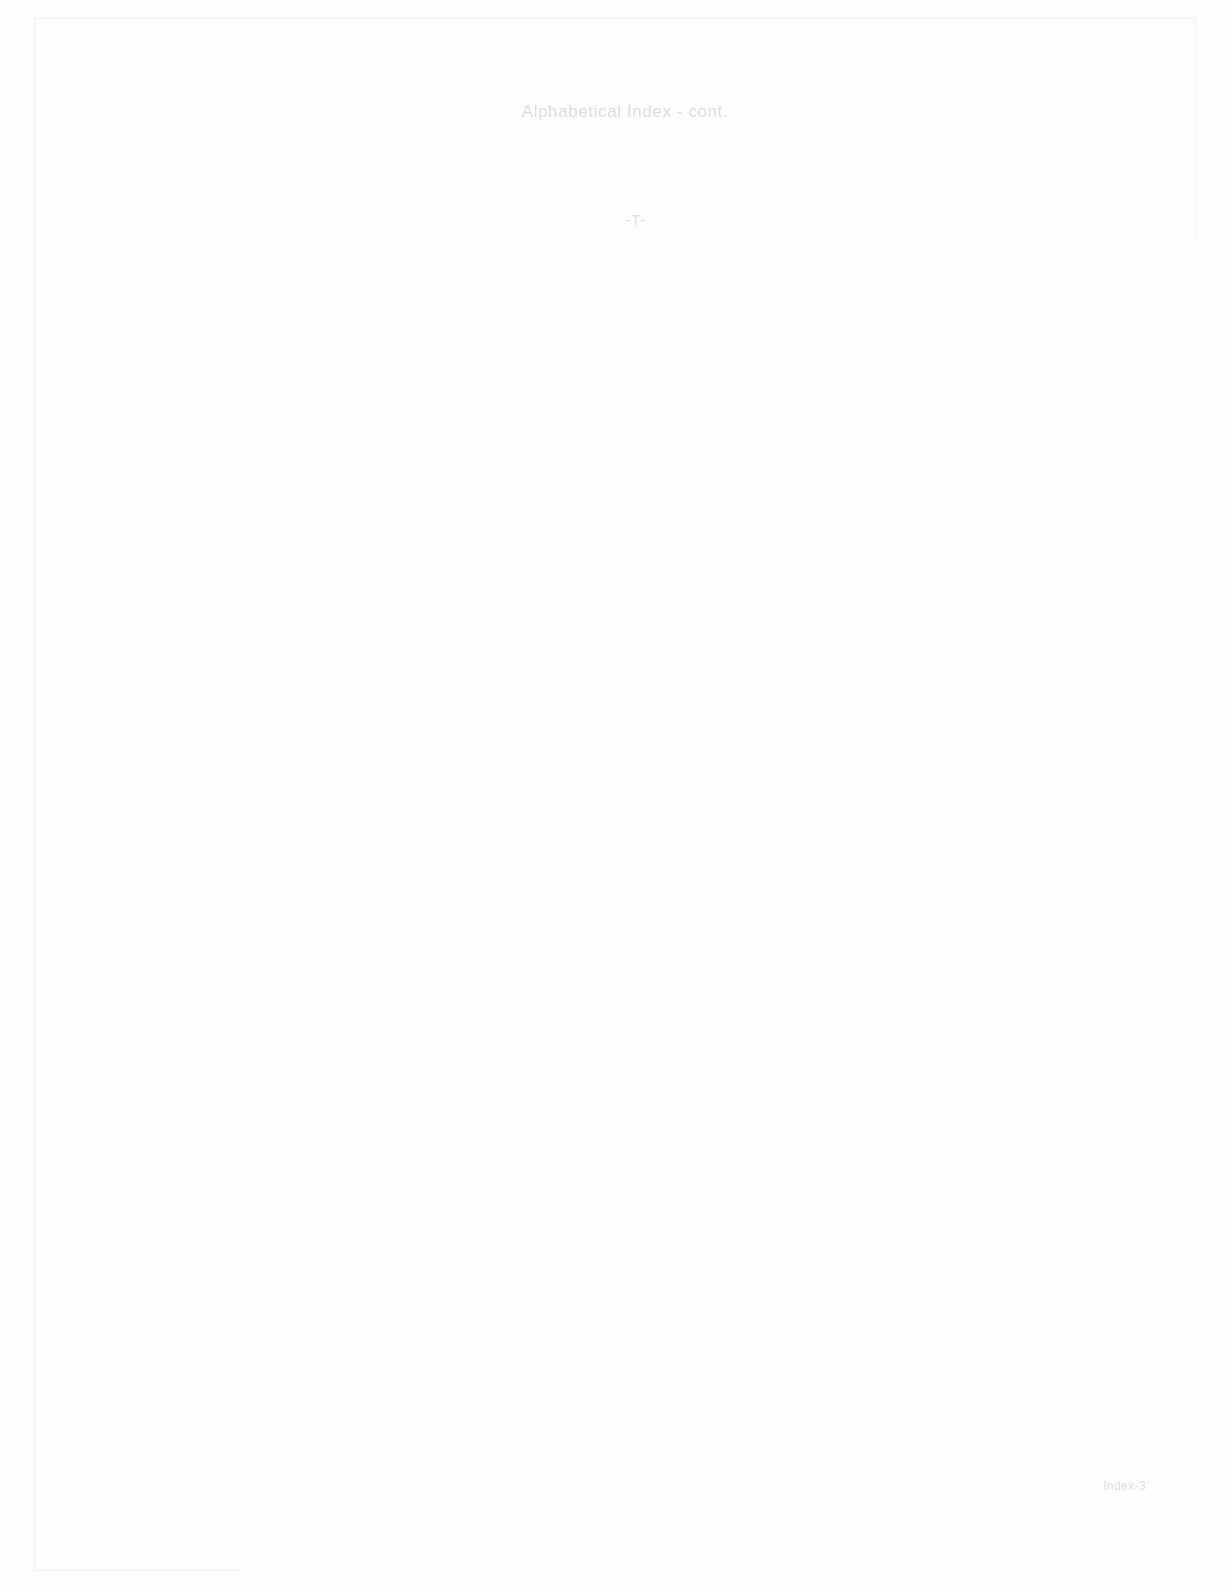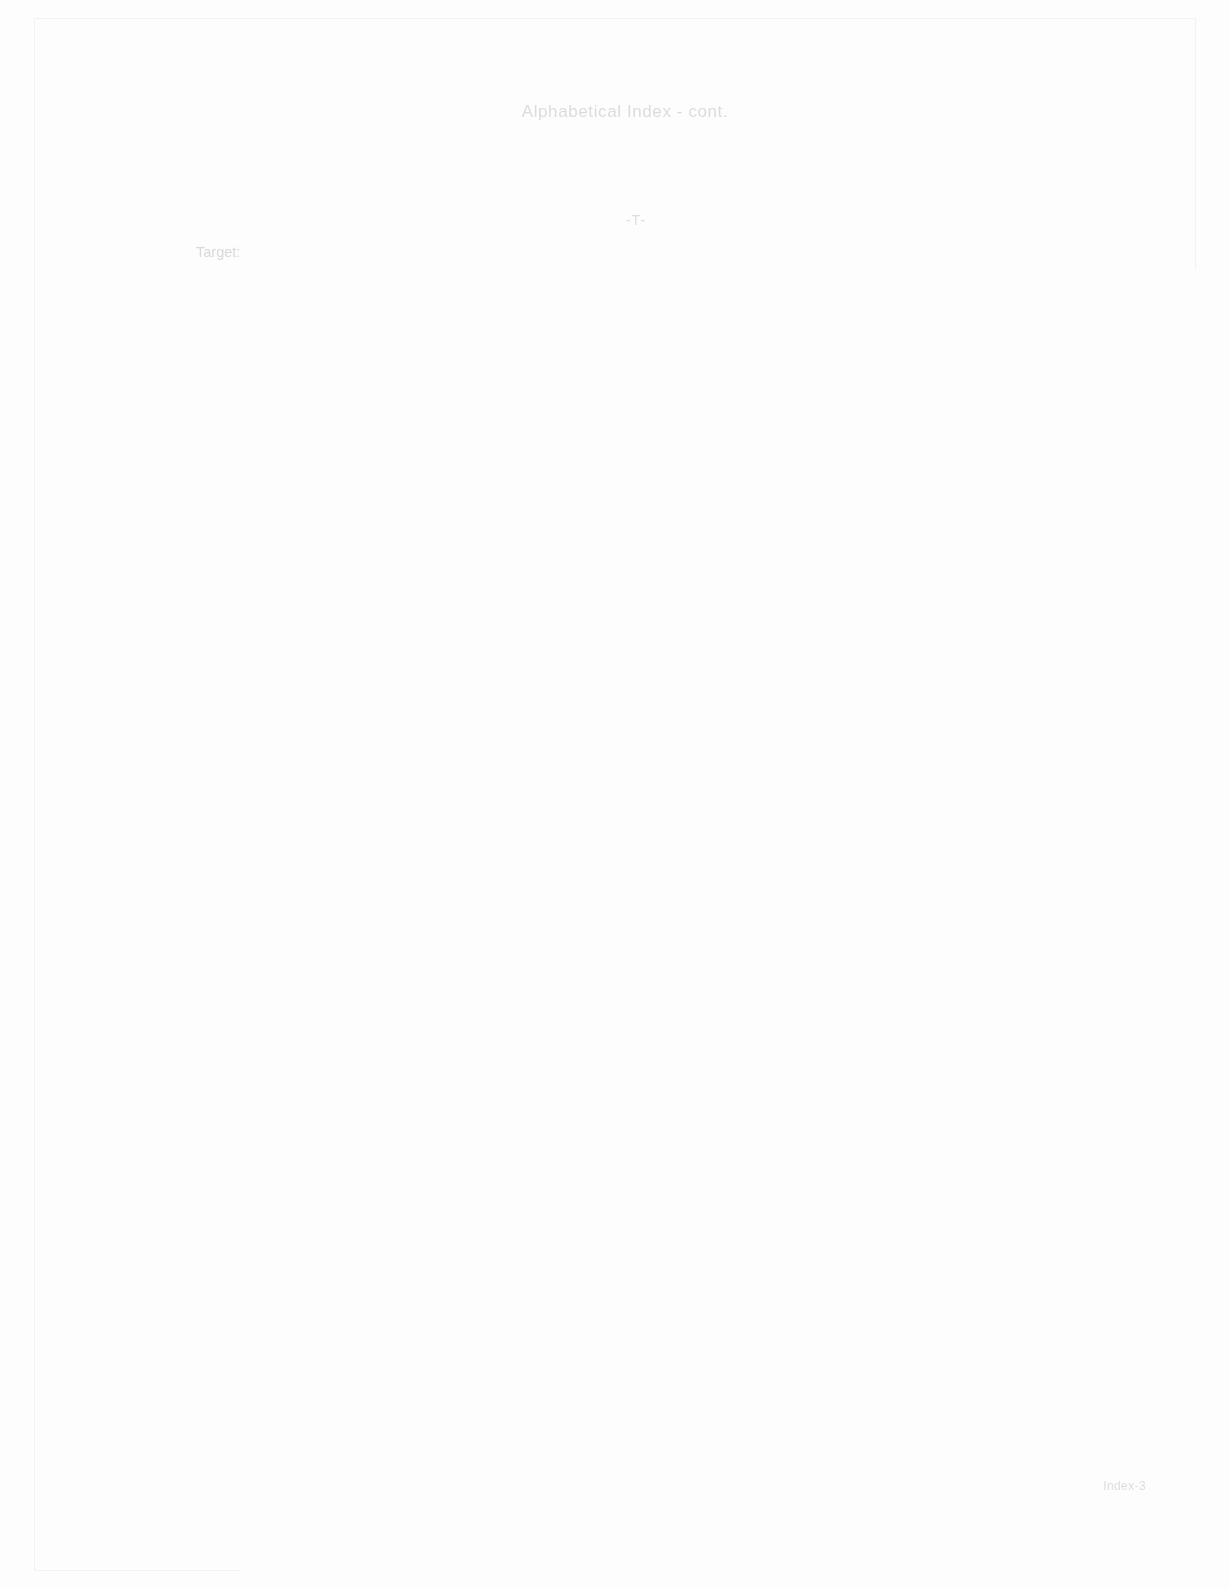--- a/index.html
+++ b/index.html
@@ -85,21 +85,20 @@
 
 <div class="page">
 
   <div class="paper-edge"></div>
 
   <div class="doc-title">Alphabetical Index - cont.</div>
 
   <div class="content">
 
     <div class="section-letter">-T-</div>
-    <div class="group-head">Target:</div>
 
     <div class="entry indented">
 
       <span class="page">6-10a</span>
     </div>
 
   </div>
 
   <div class="footer">Index-3</div>
 

